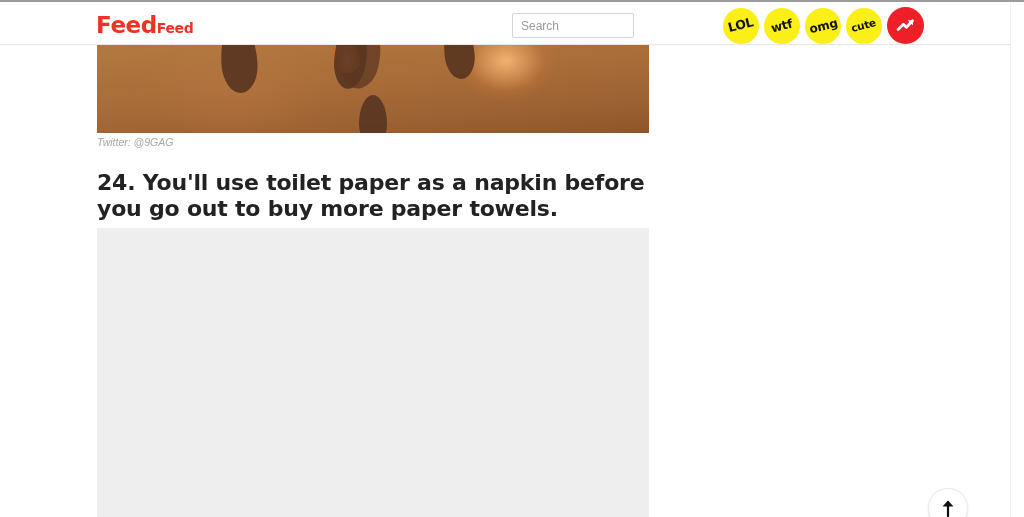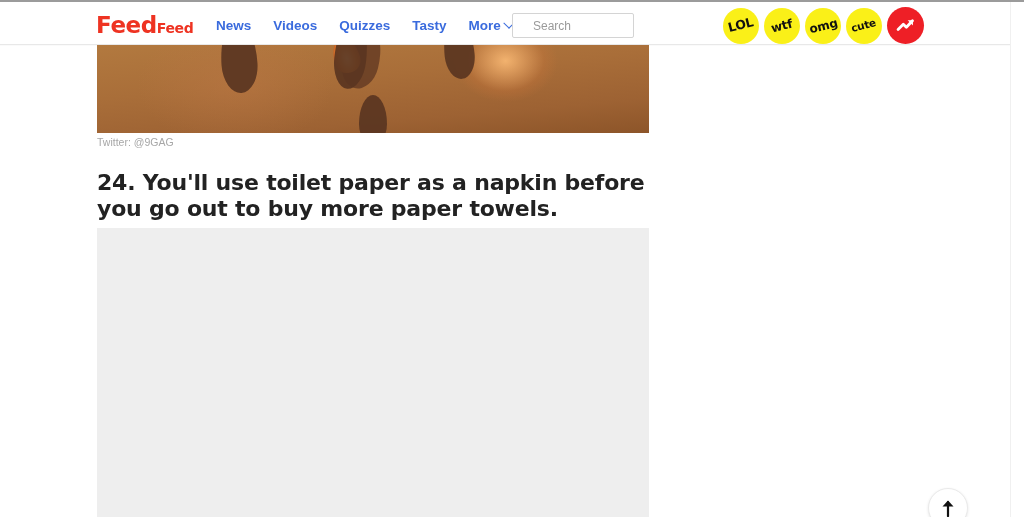--- a/index.html
+++ b/index.html
@@ -86,21 +86,21 @@
     top: 11px;
     width: 122px;
     height: 25px;
     border: 1px solid #d4d4d4;
     border-radius: 2px;
     background: #fff;
     box-sizing: border-box;
     font-family: "Liberation Sans", sans-serif;
     font-size: 12px;
     color: #555;
-    padding: 0 20px;
+    padding: 0 8px;
     outline: none;
   }
   .search-box::placeholder { color: #9a9a9a; }
 
   
   .badges {
     position: absolute;
     right: 86px;
     top: 5px;
     display: flex;
@@ -185,20 +185,21 @@
     background: radial-gradient(ellipse at 50% 60%, #ffd79a 0%, #e98a33 45%, #b9521f 80%, rgba(150,70,30,0) 100%);
     border-radius: 50% 50% 45% 45% / 65% 65% 35% 35%;
     transform: rotate(-16deg);
   }
 
   .photo-credit {
     position: absolute;
     left: 97px;
     top: 90px;
     font-family: "Liberation Sans", sans-serif;
+    font-style: italic;
     font-size: 10.5px;
     color: #a7a7a7;
     line-height: 14px;
     white-space: nowrap;
   }
 
   .headline {
     position: absolute;
     left: 97px;
     top: 125px;
@@ -274,30 +275,20 @@
 <body>
 
 <div class="browser-edge"></div>
 
 <header class="site-header">
 
   <div class="logo">
     <span>Feed</span><span class="sm">Feed</span>
   </div>
 
-  <nav class="main-nav">
-    <a class="nav-link">News</a>
-    <a class="nav-link">Videos</a>
-    <a class="nav-link">Quizzes</a>
-    <a class="nav-link">Tasty</a>
-    <a class="nav-link nav-link-more">
-      <span>More</span>
-      <i class="chevron-down"></i>
-    </a>
-  </nav>
 
   <input class="search-box" type="text" placeholder="Search" style="">
 
   <div class="badges">
     <div class="badge badge-lol">
       <span>LOL</span>
     </div>
     <div class="badge badge-wtf">
       <span>wtf</span>
     </div>

